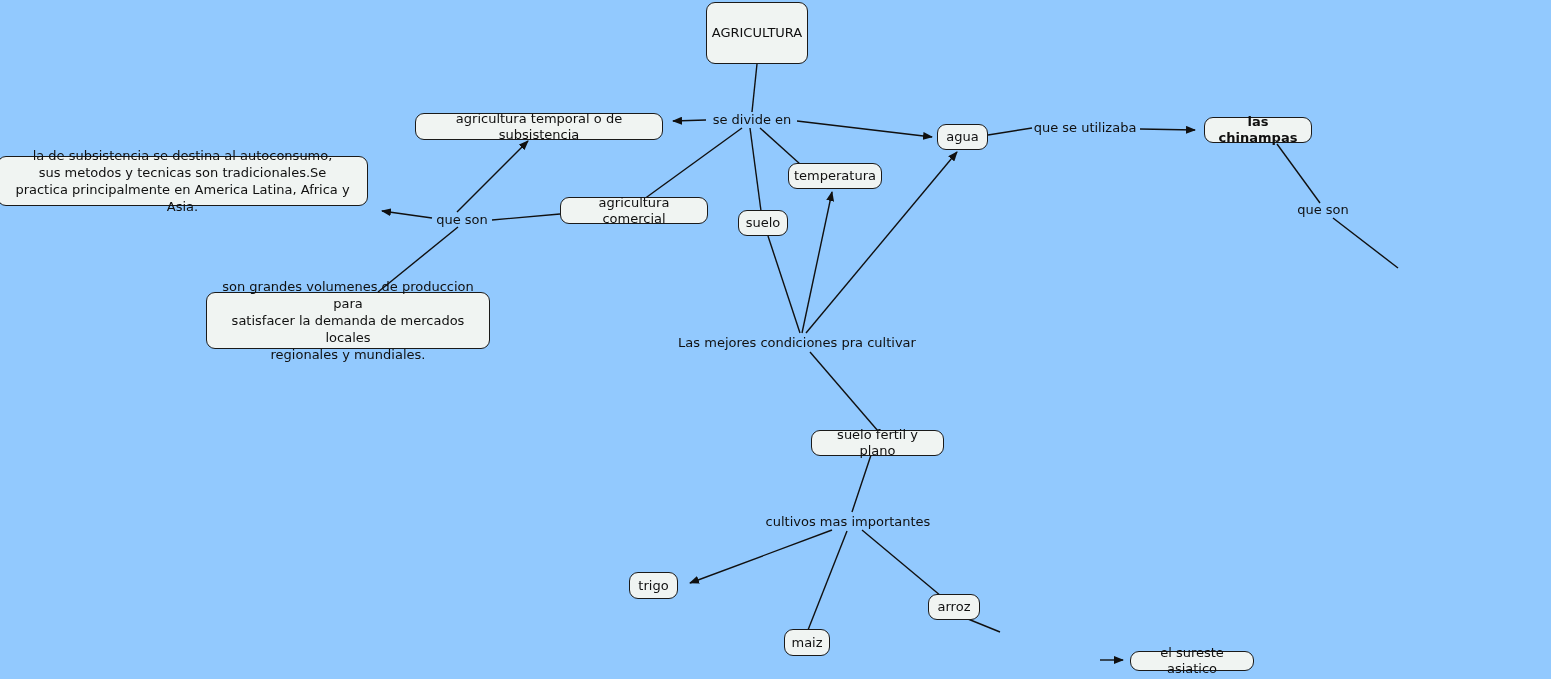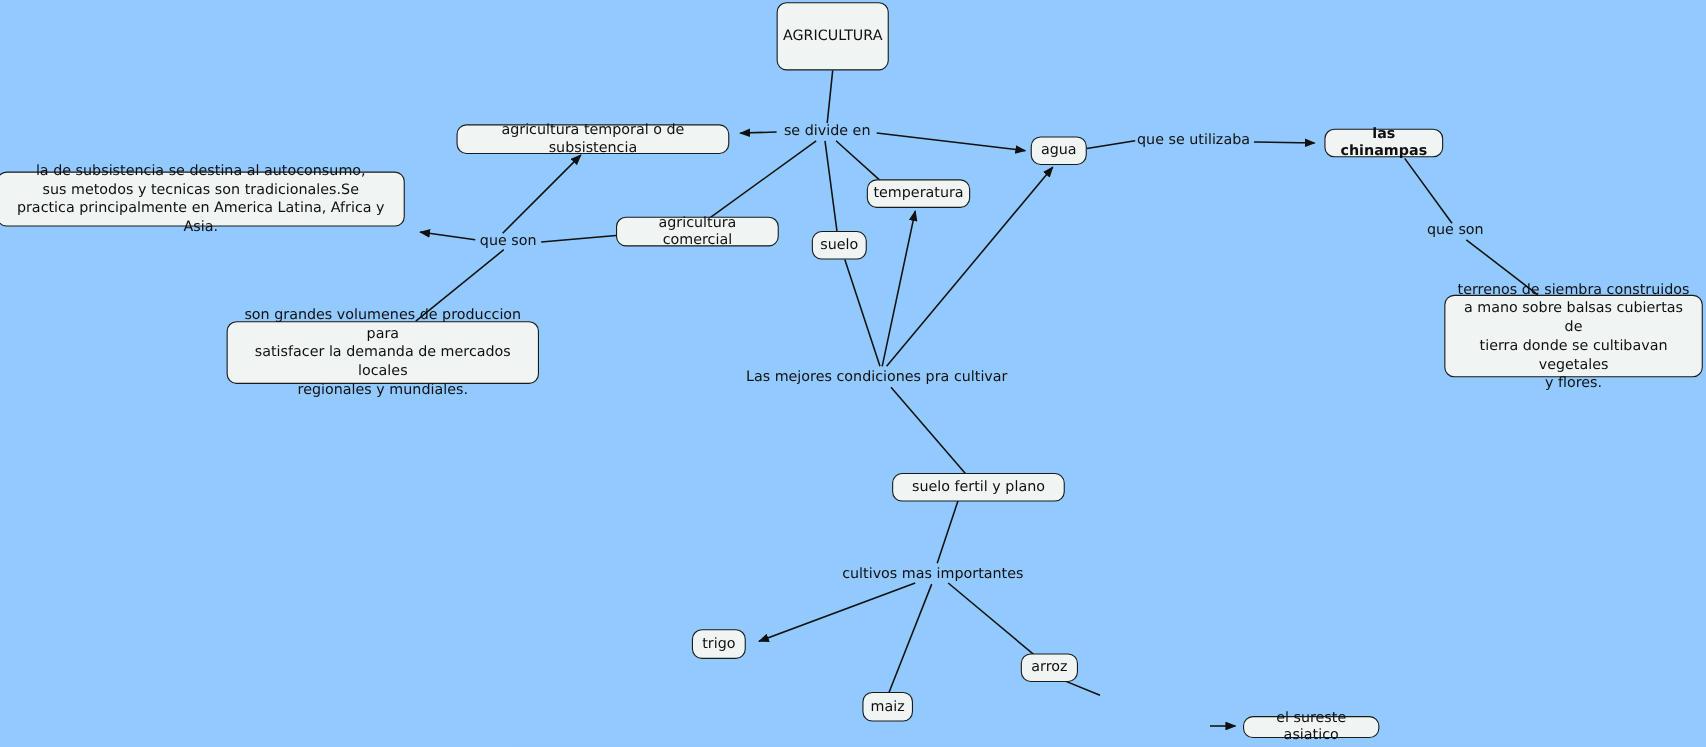--- a/index.html
+++ b/index.html
@@ -135,26 +135,22 @@
   <div class="node" style="left:1204px; top:117px; width:108px; height:26px;font-weight:bold;">las chinampas</div>
 
   <div class="node multiline" style="left:-3px; top:156px; width:371px; height:50px;">la de subsistencia se destina al autoconsumo,
 sus metodos y tecnicas son tradicionales.Se
 practica principalmente en America Latina, Africa y Asia.</div>
 
   <div class="node multiline" style="left:206px; top:292px; width:284px; height:57px;">son grandes volumenes de produccion para
 satisfacer la demanda de mercados locales
 regionales y mundiales.</div>
 
-  <div class="node multiline" style="left:1313px; top:268px; width:235px; height:75px;">terrenos de siembra construidos
-a mano sobre balsas cubiertas de
-tierra donde se cultibavan vegetales
-y flores.</div>
 
-  <div class="node" style="left:811px; top:430px; width:157px; height:26px;">suelo fertil y plano</div>
+  <div class="node" style="left:811px; top:430px; width:133px; height:26px;">suelo fertil y plano</div>
 
   <div class="node" style="left:629px; top:572px; width:49px; height:27px;">trigo</div>
 
   <div class="node" style="left:784px; top:629px; width:46px; height:27px;">maiz</div>
 
   <div class="node" style="left:928px; top:594px; width:52px; height:26px;">arroz</div>
 
   <div class="node" style="left:1130px; top:651px; width:124px; height:20px;">el sureste asiatico</div>
 
   <div class="linklabel" style="left:752px; top:120px;">se divide en</div>

